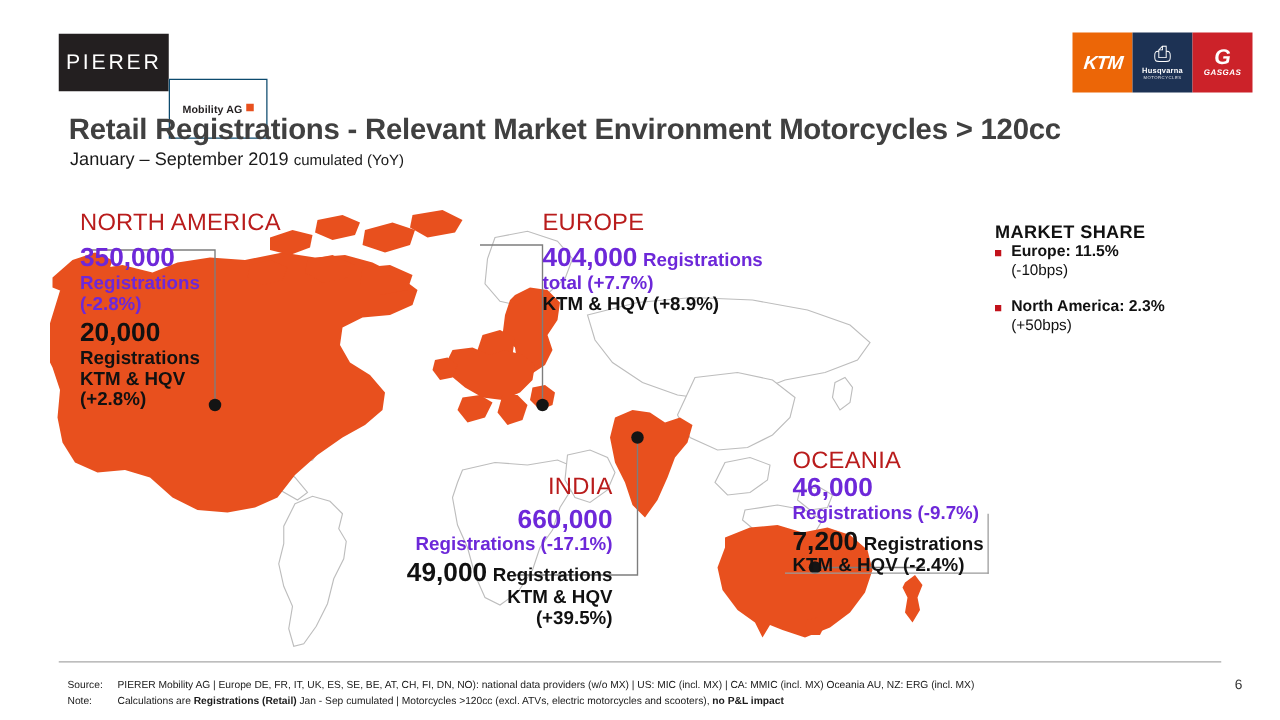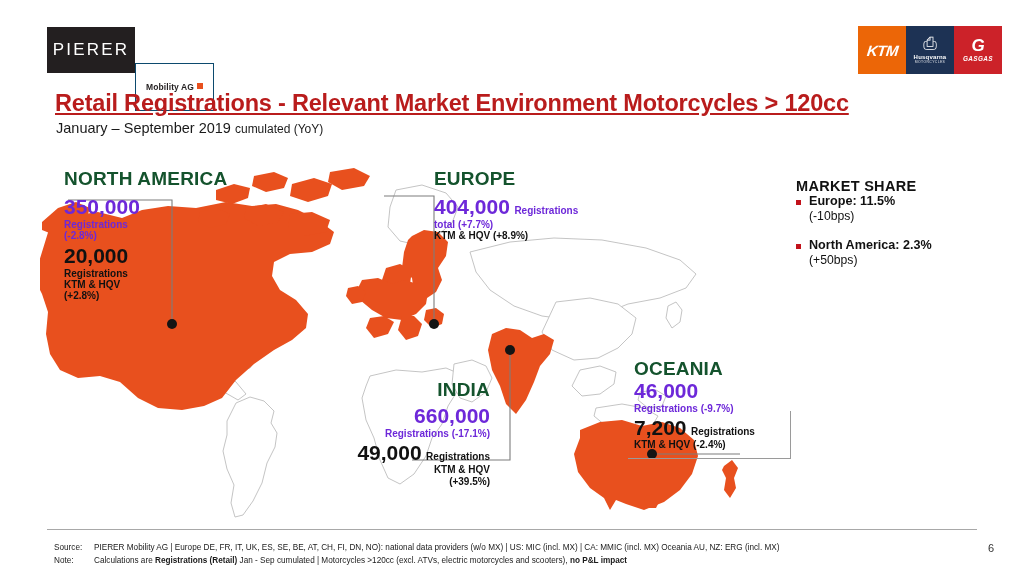--- a/index.html
+++ b/index.html
@@ -22,35 +22,35 @@
   .b-hqv{background:#1d3254;}
   .b-gas{background:#cc2229;}
   .ktm-txt{font-size:15px;font-weight:bold;font-style:italic;letter-spacing:-0.5px;transform:skewX(-6deg);}
   .hqv-mark{font-size:17px;line-height:16px;}
   .hqv-txt{font-size:6px;font-weight:bold;letter-spacing:.2px;margin-top:2px;}
   .hqv-sub{font-size:3.4px;letter-spacing:.4px;opacity:.85;}
   .gas-mark{font-size:17px;font-weight:bold;font-style:italic;line-height:15px;}
   .gas-txt{font-size:6.4px;font-weight:bold;font-style:italic;letter-spacing:.4px;margin-top:2px;}
 
   
-  .title{position:absolute;left:55px;top:90px;font-size:23.5px;font-weight:bold;color:#b91c1c;
-      letter-spacing:-0.2px;white-space:nowrap;text-decoration:underline;}
+  .title{position:absolute;left:55px;top:90px;font-size:23.5px;font-weight:bold;color:#404040;
+      letter-spacing:-0.2px;white-space:nowrap;}
   .subtitle{position:absolute;left:56px;top:120px;font-size:14.5px;color:#1a1a1a;white-space:nowrap;}
   .subtitle .small{font-size:12px;}
 
   
   .mapwrap{position:absolute;left:40px;top:160px;width:760px;height:360px;}
   .mapwrap svg{width:100%;height:100%;}
 
   
   .callout{position:absolute;line-height:1.12;}
-  .c-head{font-size:19px;font-weight:bold;color:#14532d;letter-spacing:.2px;}
+  .c-head{font-size:19px;font-weight:normal;color:#b91c1c;letter-spacing:.2px;}
   .c-grey{color:#6d28d9;font-weight:bold;}
   .c-big{font-size:21px;}
-  .c-mid{font-size:10px;}
+  .c-mid{font-size:15px;}
   .c-blk{color:#111111;font-weight:bold;}
 
   #callout-na{left:64px;top:168px;width:200px;}
   #callout-eu{left:434px;top:168px;width:200px;}
   #callout-in{left:298px;top:379px;width:192px;text-align:right;}
   #callout-oc{left:634px;top:358px;width:162px;}
 
   .oc-box{position:absolute;left:628px;top:411px;width:162px;height:47px;
       border-right:1.4px solid #9a9a9a;border-bottom:1.4px solid #9a9a9a;pointer-events:none;}
 

